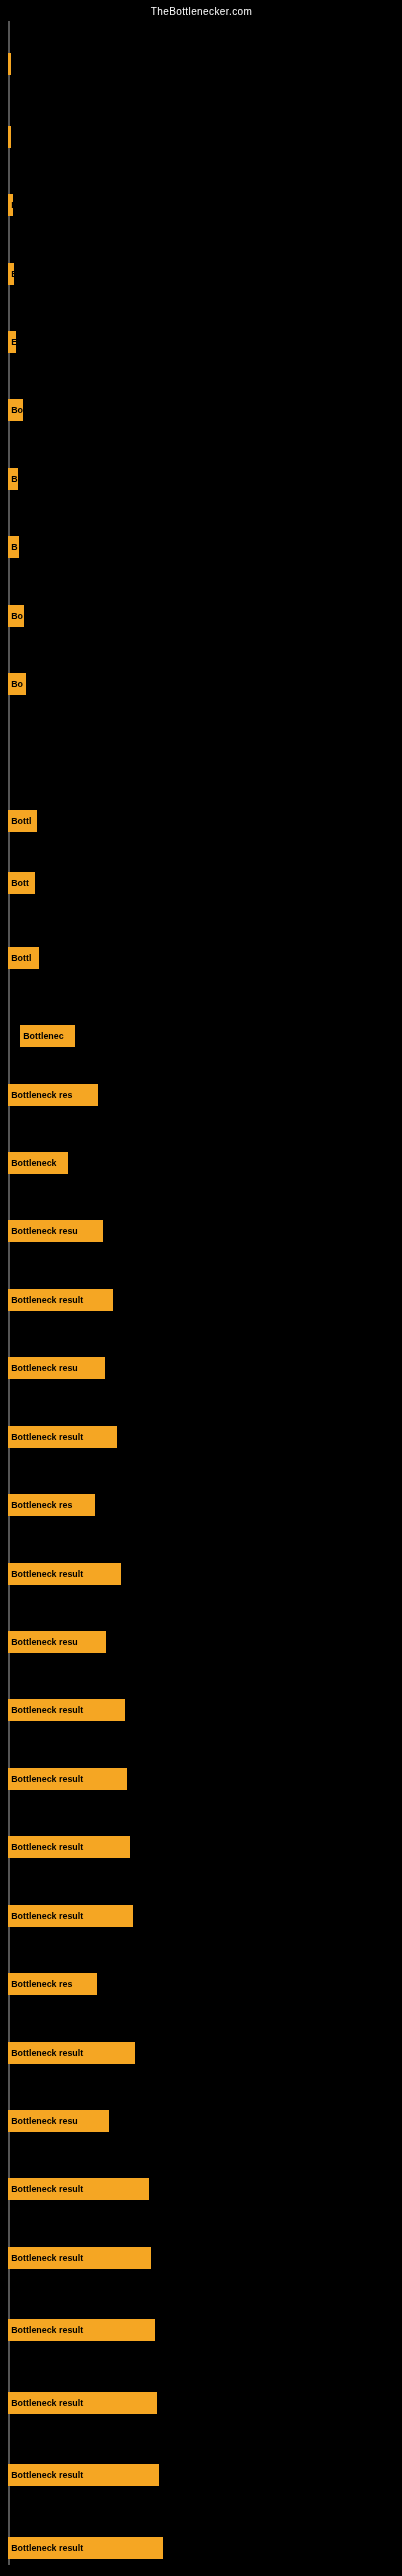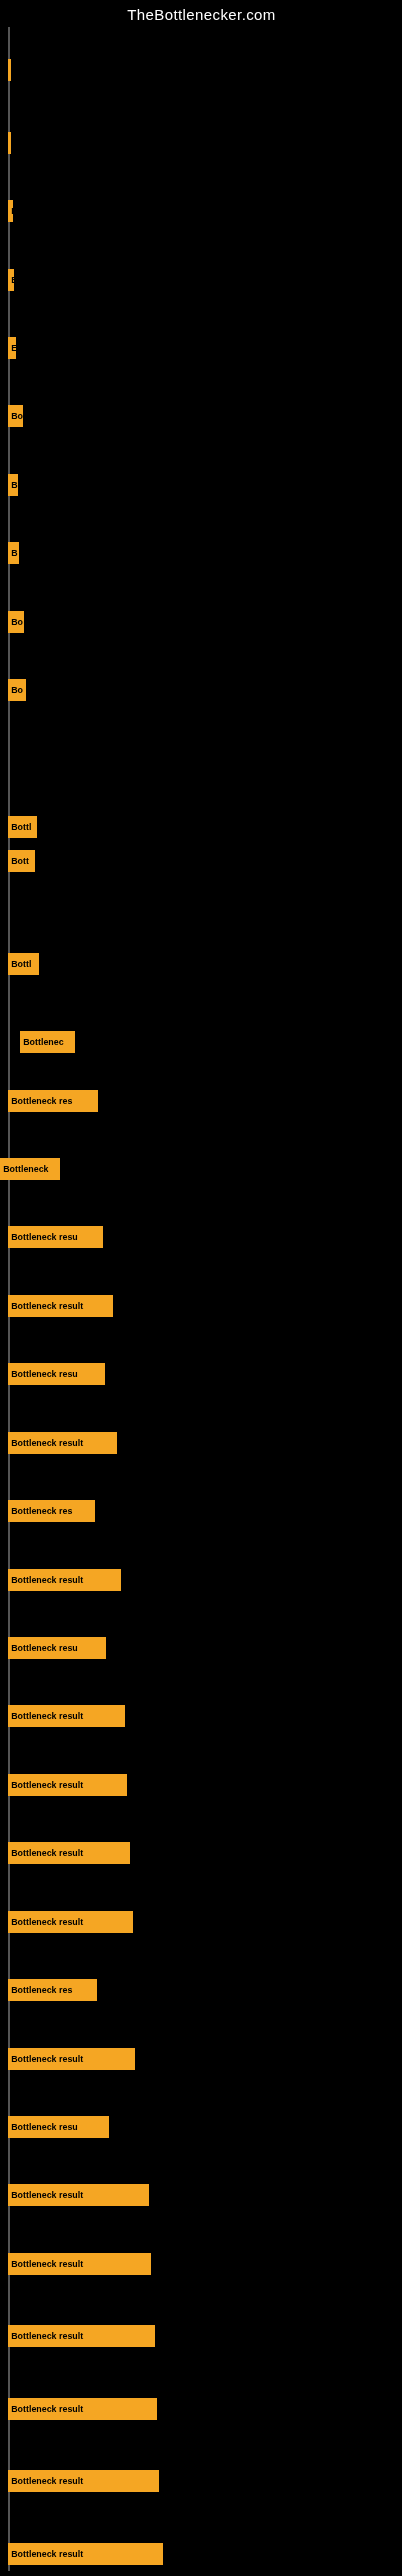--- a/index.html
+++ b/index.html
@@ -5,21 +5,21 @@
     * { margin: 0; padding: 0; box-sizing: border-box; }
     body {
       background-color: #000;
       width: 403px;
       min-height: 2576px;
       font-family: Arial, sans-serif;
       position: relative;
     }
     .site-title {
       color: #fff;
-      font-size: 15px;
+      font-size: 10px;
       text-align: center;
       padding: 6.4px 0 3.2px 0;
       letter-spacing: 0.4px;
     }
     .chart-area {
       position: relative;
       width: 403px;
       height: 2544px;
       background: #000;
     }
@@ -105,42 +105,42 @@
     <div class="bar-row" style="top: 652px;">
       <div class="bar" style="width: 17.7px; margin-left: 8px;">
         <span class="bar-label">Bo</span>
       </div>
     </div>
     <div class="bar-row" style="top: 789px;">
       <div class="bar" style="width: 29px; margin-left: 8px;">
         <span class="bar-label">Bottl</span>
       </div>
     </div>
-    <div class="bar-row" style="top: 823px; align-items: flex-end;">
+    <div class="bar-row" style="top: 851px; align-items: flex-end;">
       <div class="bar" style="width: 27px; margin-left: 8px;">
         <span class="bar-label">Bott</span>
       </div>
     </div>
     <div class="bar-row" style="top: 926px;">
       <div class="bar" style="width: 31px; margin-left: 8px;">
         <span class="bar-label">Bottl</span>
       </div>
     </div>
     <div class="bar-row" style="top: 1004px; margin-left: 12px;">
       <div class="bar" style="width: 55px; margin-left: 8px;">
         <span class="bar-label">Bottlenec</span>
       </div>
     </div>
     <div class="bar-row" style="top: 1063px;">
       <div class="bar" style="width: 90px; margin-left: 8px;">
         <span class="bar-label">Bottleneck res</span>
       </div>
     </div>
     <div class="bar-row" style="top: 1131px;">
-      <div class="bar" style="width: 60px;  text-align: right;">
+      <div class="bar" style="width: 60px; margin-left: 8px; text-align: right;">
         <span class="bar-label">Bottleneck</span>
       </div>
     </div>
     <div class="bar-row" style="top: 1199px;">
       <div class="bar" style="width: 95px; margin-left: 8px;">
         <span class="bar-label">Bottleneck resu</span>
       </div>
     </div>
     <div class="bar-row" style="top: 1268px;">
       <div class="bar" style="width: 105px; margin-left: 8px;">

